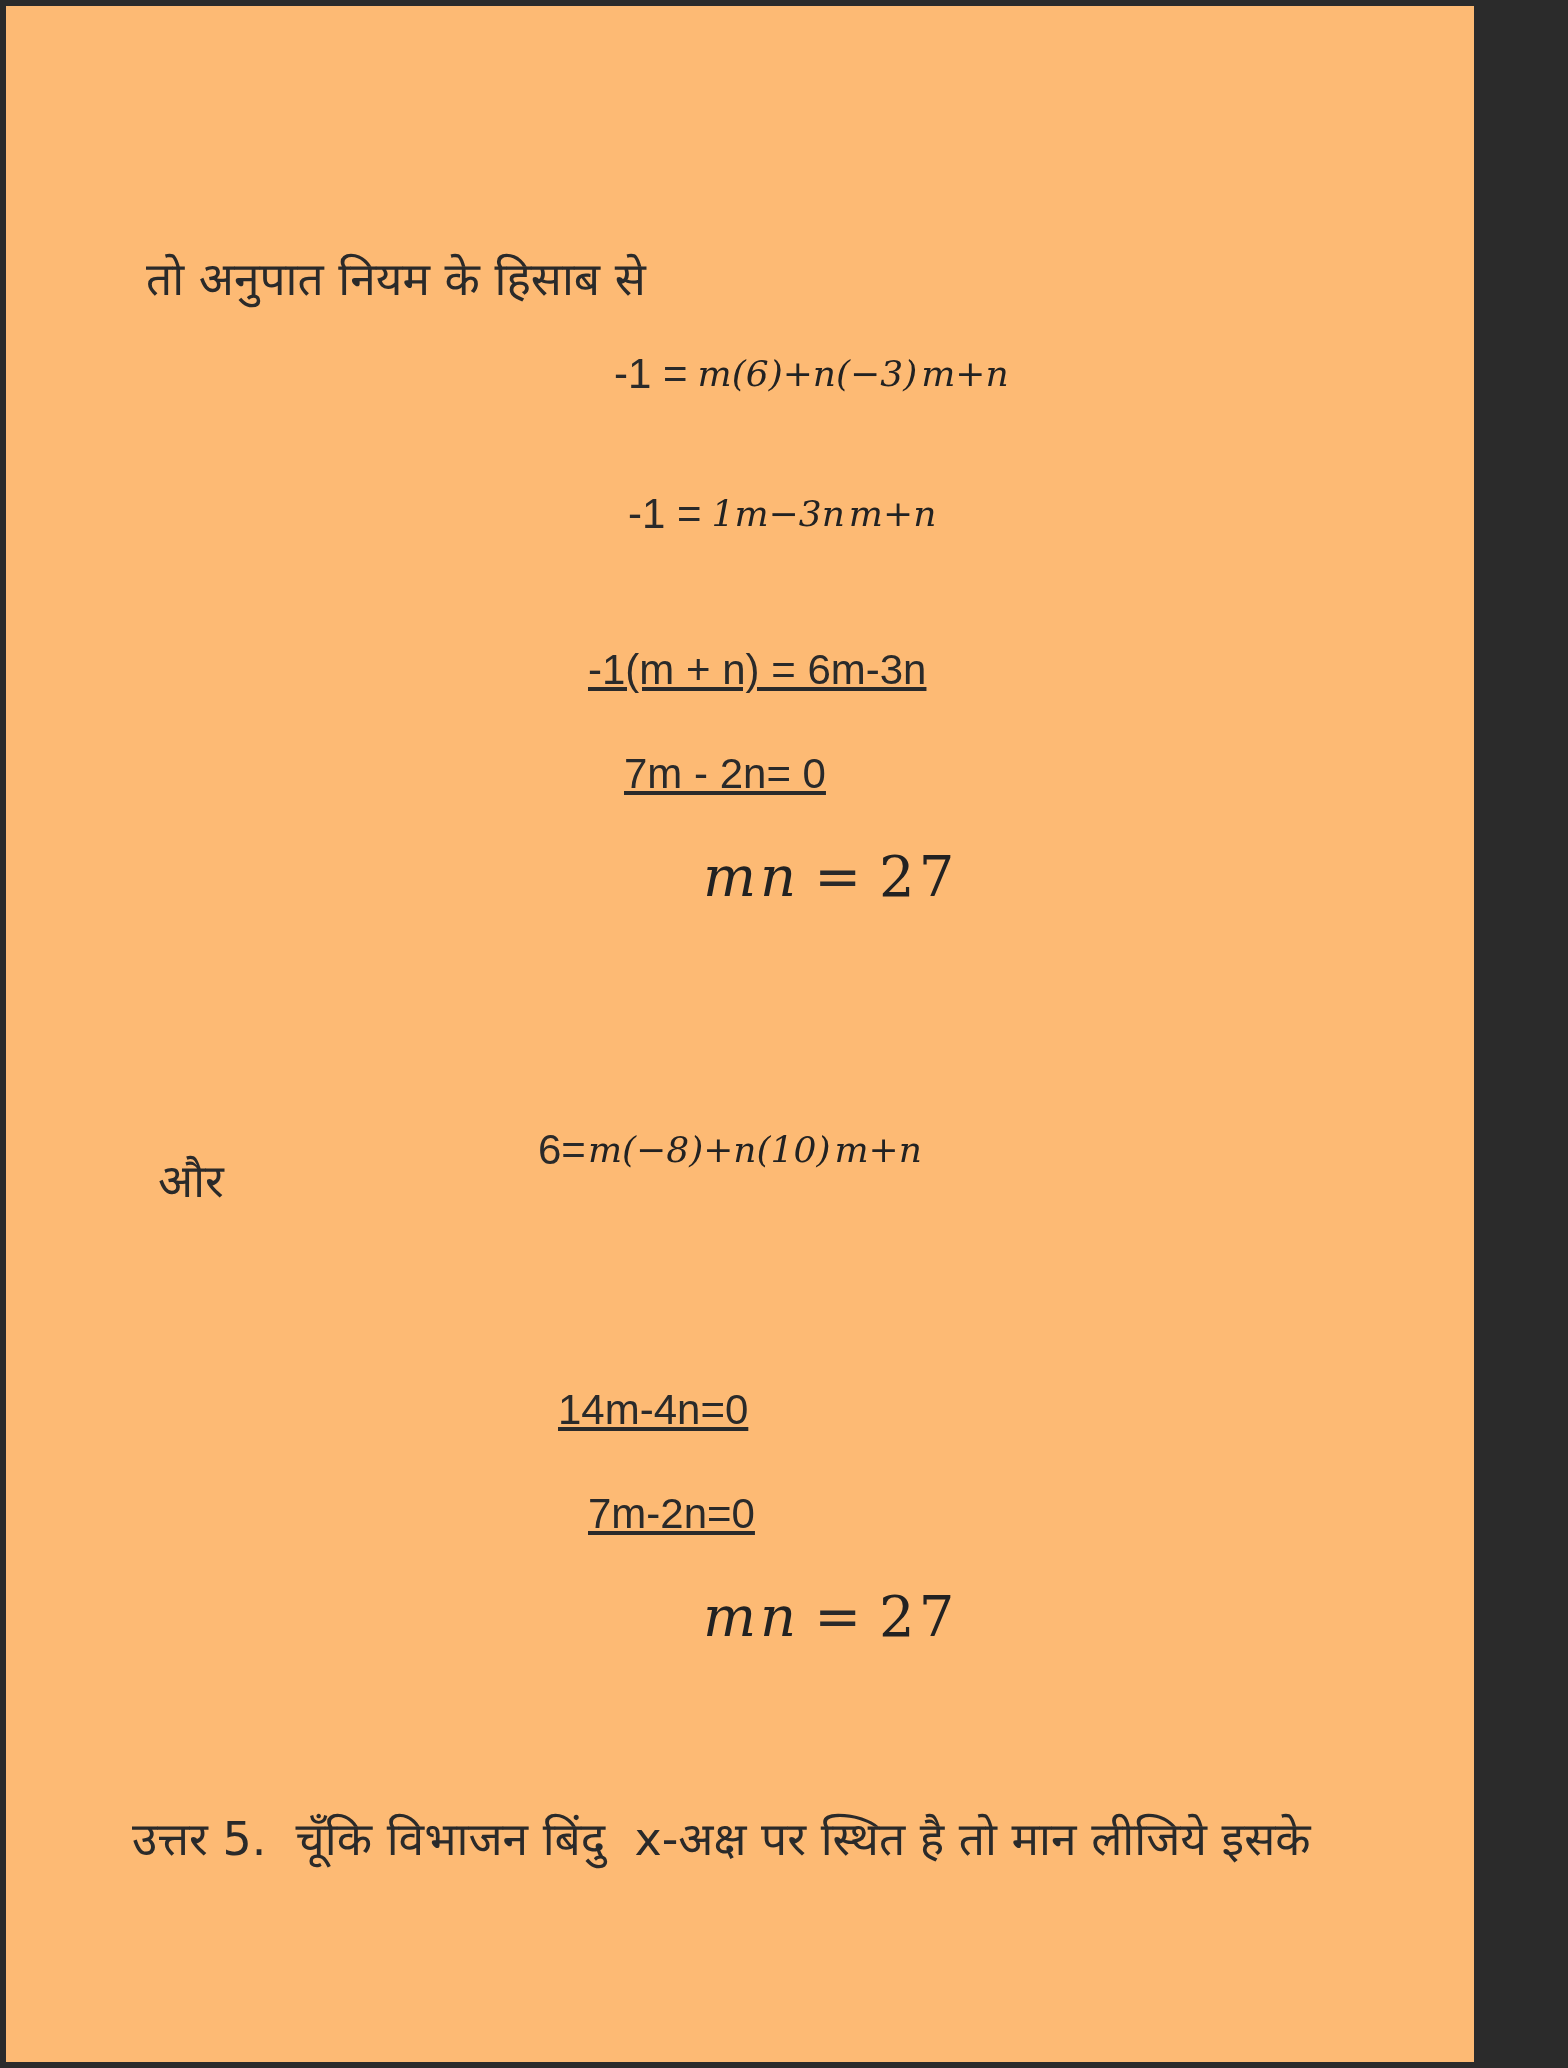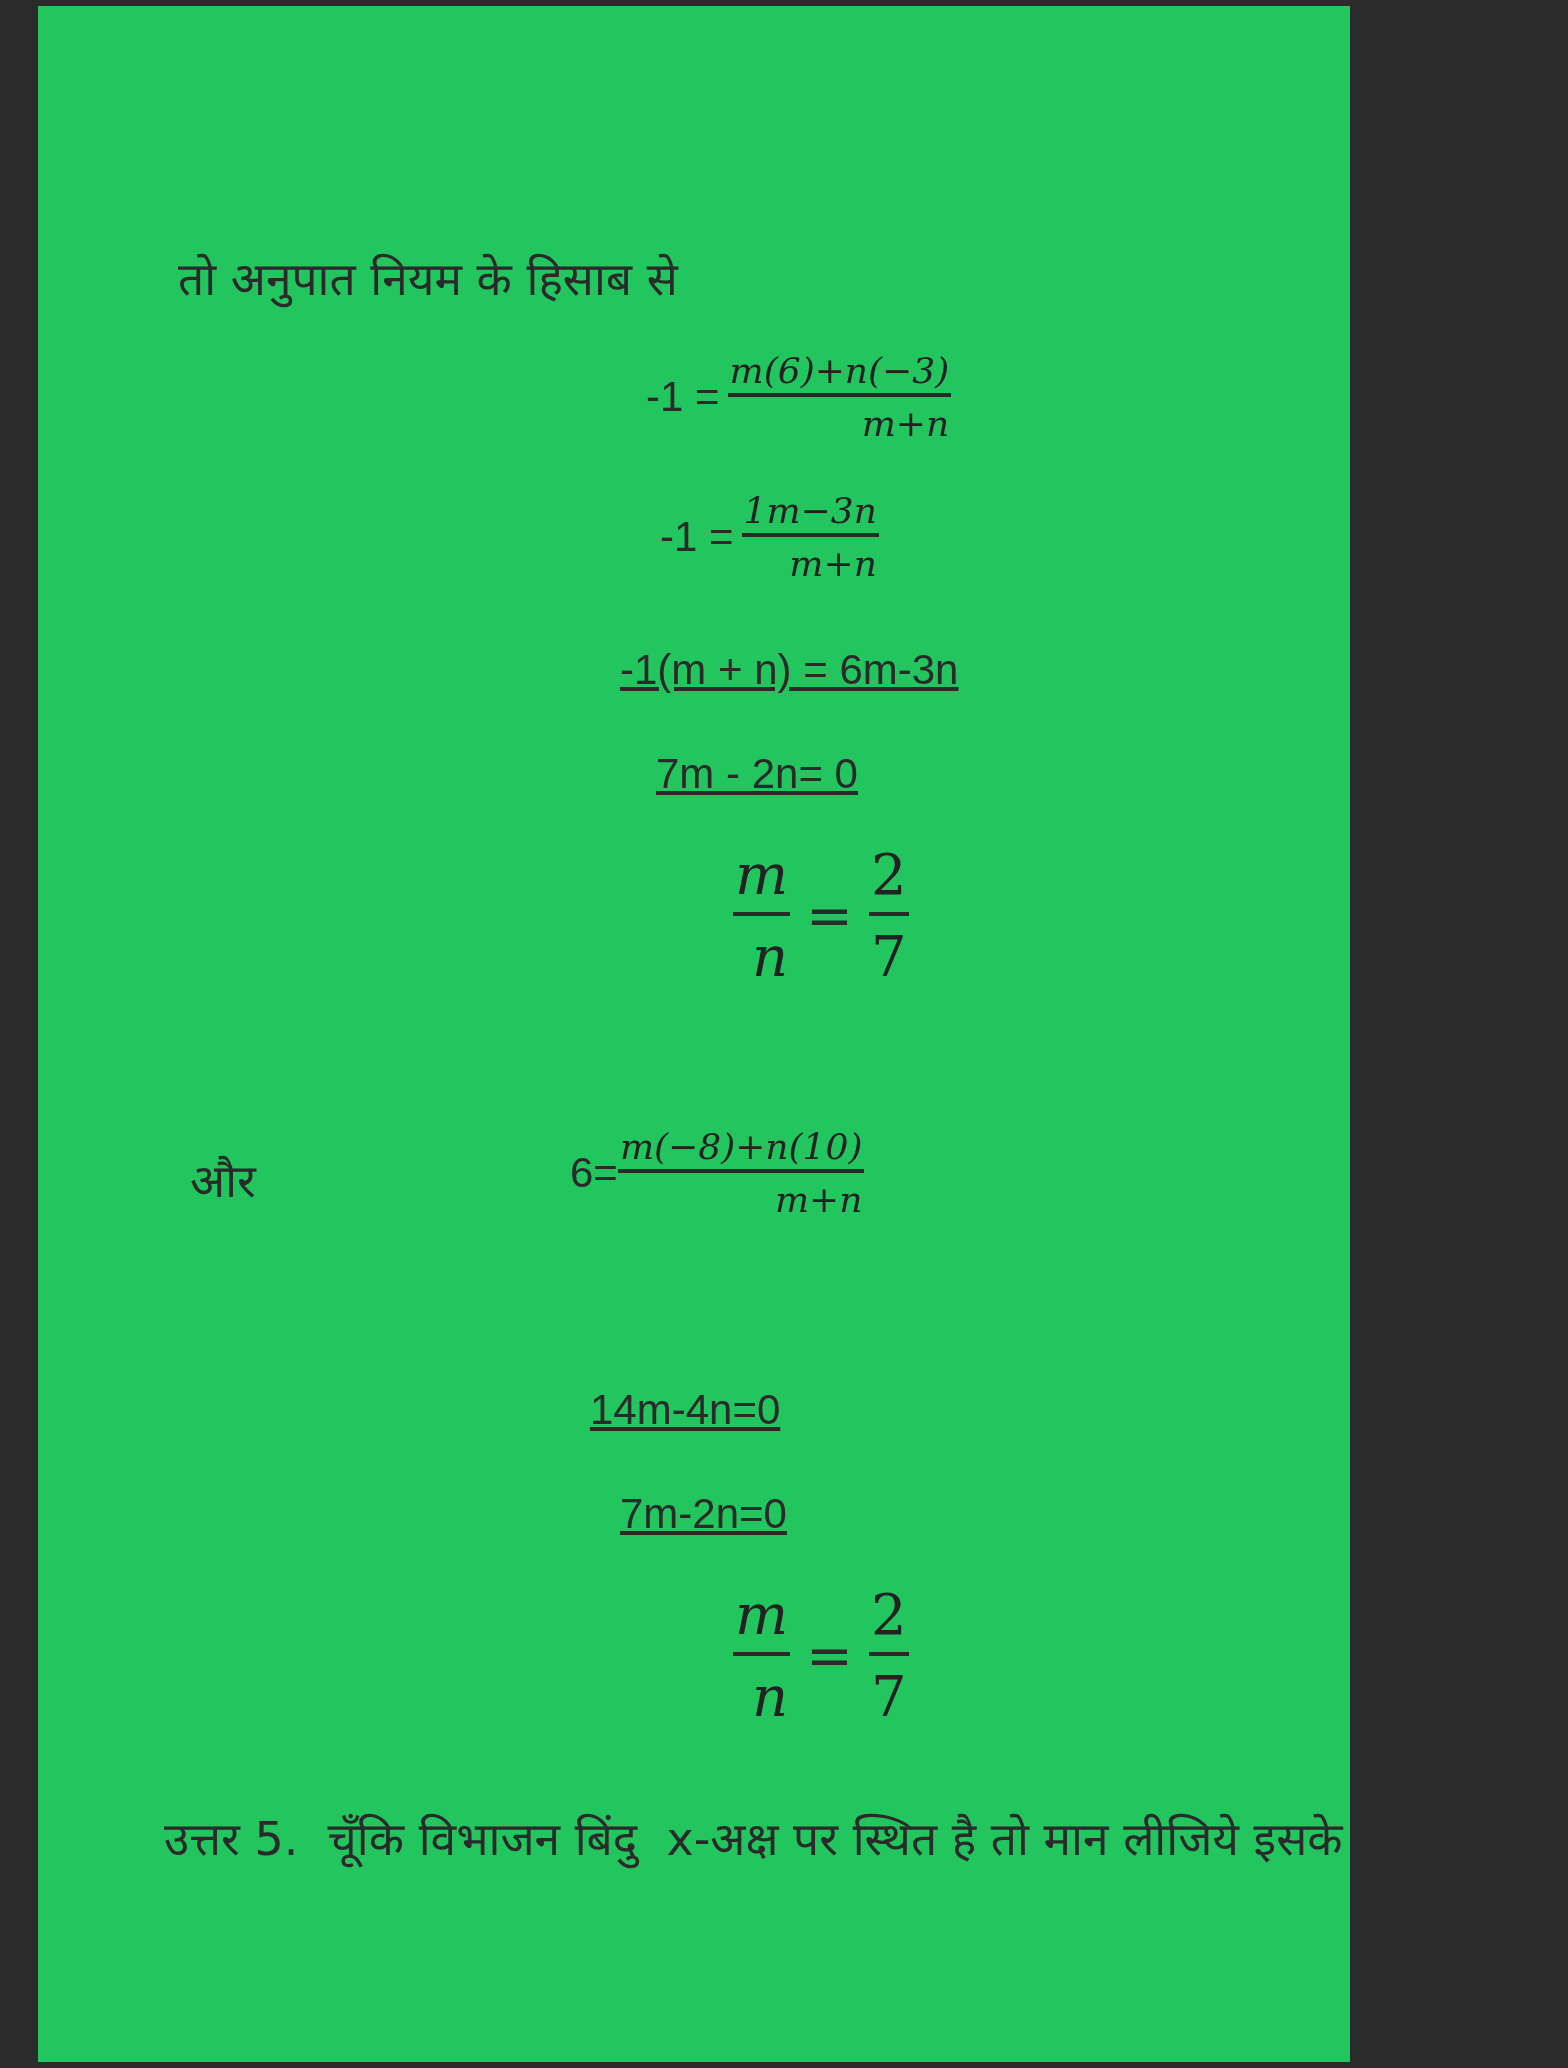--- a/index.html
+++ b/index.html
@@ -5,23 +5,22 @@
   html, body { margin: 0; padding: 0; }
   body {
     width: 1568px; height: 2068px;
     background: #2b2b2b;
     position: relative;
     overflow: hidden;
   }
   .page {
     position: absolute;
     left: 6px; top: 6px;
-    width: 1312px; height: 2056px;
-    background: #22c55e;
-    margin-left: 32px;
+    width: 1468px; height: 2056px;
+    background: #fdba74;
   }
   .txt {
     position: absolute;
     font-family: "DejaVu Sans", "Liberation Sans", sans-serif;
     color: #2a2a2a;
     white-space: nowrap;
   }
   .hindi { font-size: 46px; letter-spacing: 0px; }
   .eq { font-size: 42px; font-family: "Liberation Sans", "DejaVu Sans", sans-serif; color: #2a2a2a; text-decoration: underline; }
   .math {
@@ -33,21 +32,20 @@
     white-space: nowrap;
   }
   .lhs {
     font-family: "Liberation Sans", "DejaVu Sans", sans-serif;
     font-size: 42px;
     color: #2a2a2a;
     margin-right: 8px;
   }
   .frac {
     display: inline-flex;
-    flex-direction: column;
     align-items: flex-end;
   }
   .frac .num, .frac .den {
     font-style: italic;
     font-family: "DejaVu Serif", "Liberation Serif", serif;
     font-size: 36px;
     line-height: 1.15;
     padding: 0 2px;
   }
   .frac .bar {

